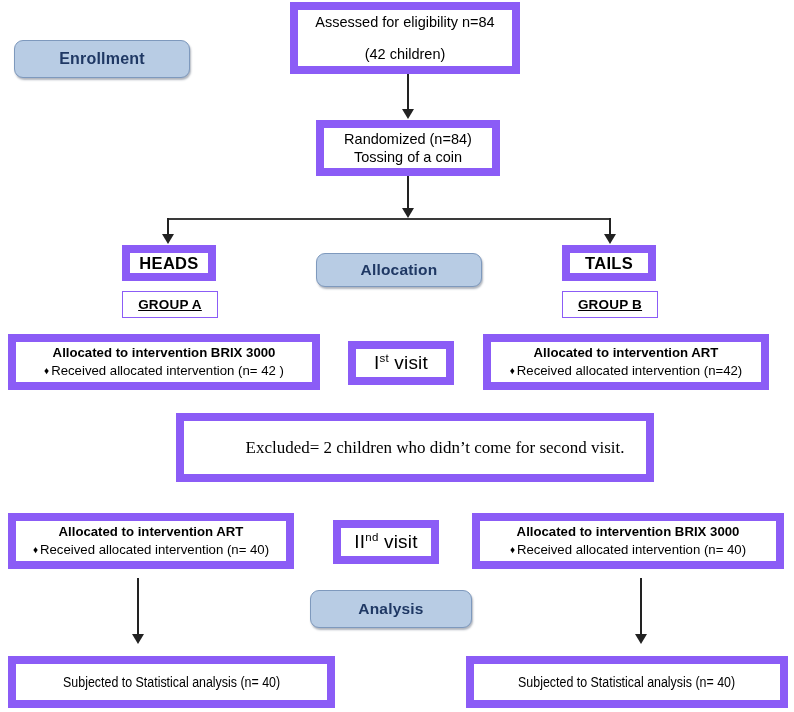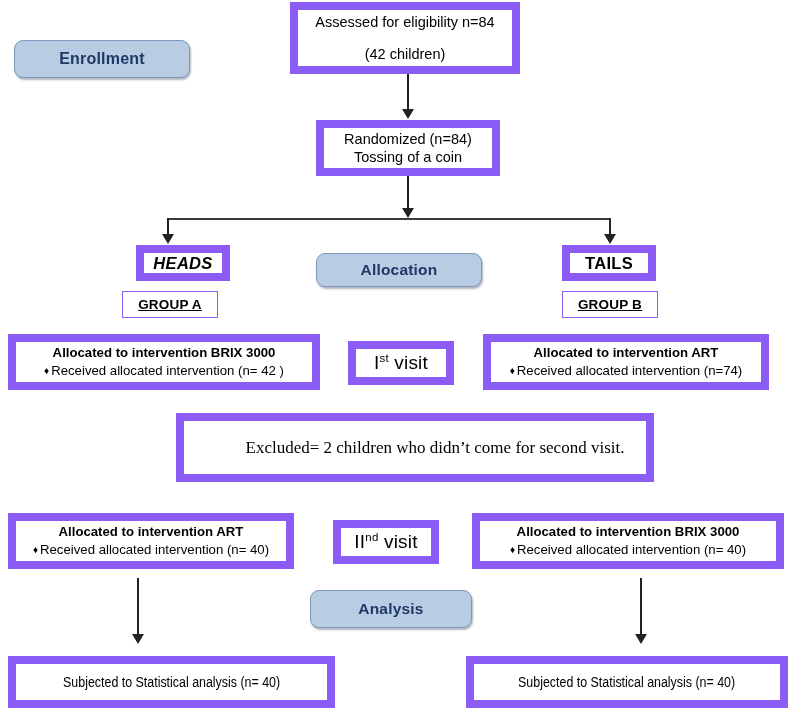--- a/index.html
+++ b/index.html
@@ -155,21 +155,21 @@
 
   <div class="vline" style="left:407px; top:176px; height:34px;"></div>
   <div class="arrowhead" style="left:402px; top:208px;"></div>
 
   <div class="hline" style="left:167px; top:218px; width:444px;"></div>
   <div class="vline" style="left:167px; top:218px; height:18px;"></div>
   <div class="arrowhead" style="left:162px; top:234px;"></div>
   <div class="vline" style="left:609px; top:218px; height:18px;"></div>
   <div class="arrowhead" style="left:604px; top:234px;"></div>
 
-  <div class="box tag-box" style="left:136px; top:245px; width:94px; height:36px;font-style:italic;">
+  <div class="box tag-box" style="left:122px; top:245px; width:94px; height:36px;">
     <span>HEADS</span>
   </div>
   <div class="box group-box thin" style="left:122px; top:291px; width:96px; height:27px;">
     <span>GROUP A</span>
   </div>
 
   <div class="stage-badge" style="left:316px; top:253px; width:166px; height:34px; font-size:15.5px;">
     <span>Allocation</span>
   </div>
 
@@ -184,21 +184,21 @@
     <span class="alloc-title">Allocated to intervention BRIX 3000</span>
     <span class="alloc-sub"><span class="diamond">♦</span><span>Received allocated intervention (n= 42 )</span></span>
   </div>
 
   <div class="box visit-box" style="left:348px; top:341px; width:106px; height:44px;">
     <span><span>I</span><sup>st</sup><span> visit</span></span>
   </div>
 
   <div class="box alloc-box" style="left:483px; top:334px; width:286px; height:56px;">
     <span class="alloc-title">Allocated to intervention ART</span>
-    <span class="alloc-sub"><span class="diamond">♦</span><span>Received allocated intervention (n=74)</span></span>
+    <span class="alloc-sub"><span class="diamond">♦</span><span>Received allocated intervention (n=42)</span></span>
   </div>
 
   <div class="box serif-box" style="left:176px; top:413px; width:478px; height:69px;padding-left:40px;">
     <span class="line1">Excluded= 2 children who didn’t come for second visit.</span>
   </div>
 
   <div class="box alloc-box" style="left:8px; top:513px; width:286px; height:56px;">
     <span class="alloc-title">Allocated to intervention ART</span>
     <span class="alloc-sub"><span class="diamond">♦</span><span>Received allocated intervention (n= 40)</span></span>
   </div>

